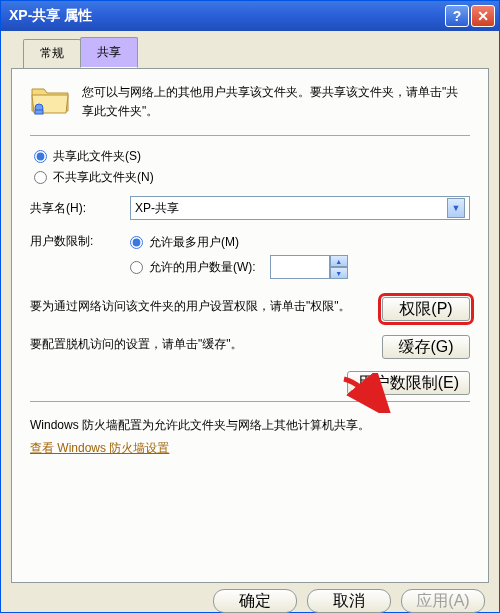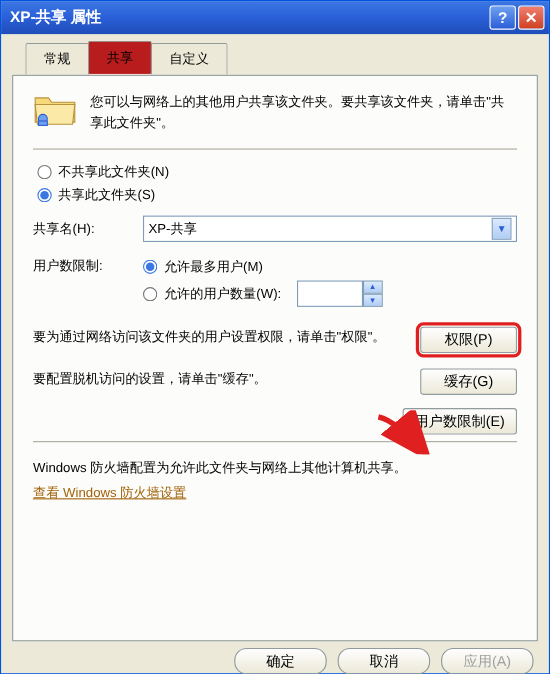--- a/index.html
+++ b/index.html
@@ -6,21 +6,21 @@
 body { font-family: "Microsoft YaHei", Tahoma, sans-serif; font-size: 12px; background: #fff; }
 .window { width: 500px; height: 613px; border: 1px solid #0054e3; background: #ece9d8; position: relative; }
 .titlebar { height: 30px; background: linear-gradient(to bottom, #3b77e3 0%, #2a5fd8 50%, #1f4db8 100%); display: flex; align-items: center; padding: 0 4px 0 8px; color: #fff; font-weight: bold; font-size: 14px; }
 .titlebar-text { flex: 1; }
 .titlebar-btns { display: flex; gap: 2px; }
 .tb-btn { width: 24px; height: 22px; border: 1px solid #fff; border-radius: 3px; display: flex; align-items: center; justify-content: center; font-weight: bold; cursor: pointer; }
 .tb-help { background: linear-gradient(#6fa0f0, #2a5fd8); color: #fff; font-size: 14px; }
 .tb-close { background: linear-gradient(#f08070, #d04020); color: #fff; font-size: 14px; }
 .tabs { display: flex; padding: 8px 10px 0 22px; }
 .tab { padding: 5px 16px 4px; border: 1px solid #919b9c; border-bottom: none; background: #ece9d8; border-radius: 2px 2px 0 0; margin-right: -1px; position: relative; cursor: pointer; }
-.tab.active { background: #b91c1c; border-bottom: 1px solid #fcfcfa; z-index: 2; font-weight: normal; padding-top: 6px; padding-bottom: 6px; margin-top: -2px; }
+.tab.active { background: #c4b5fd; border-bottom: 1px solid #fcfcfa; z-index: 2; font-weight: normal; padding-top: 6px; padding-bottom: 6px; margin-top: -2px; }
 .panel { margin: 0 10px; padding: 14px 18px 12px 18px; border: 1px solid #919b9c; background: #fcfcfa; height: 515px; position: relative; }
 .intro { display: flex; gap: 12px; margin-bottom: 14px; }
 .folder-icon { width: 40px; height: 32px; position: relative; }
 .folder-icon svg { width: 40px; height: 32px; }
 .intro-text { flex: 1; line-height: 1.6; }
 .hr { border-top: 1px solid #aca899; margin: 6px 0 12px; }
 .radio-row { display: flex; align-items: center; gap: 6px; margin: 4px 0 4px 4px; }
 input[type=radio] { width: 13px; height: 13px; accent-color: #3b77e3; }
 .field-row { display: flex; align-items: center; margin: 10px 0; }
 .field-label { width: 100px; }
@@ -31,21 +31,21 @@
 .limit-section { display: flex; margin-top: 10px; }
 .limit-label { width: 100px; padding-top: 3px; }
 .limit-options { flex: 1; }
 .limit-options .radio-row { margin-left: 0; }
 .spinner { display: inline-flex; margin-left: 8px; }
 .spinner-input { width: 60px; height: 24px; border: 1px solid #7f9db9; background: #fff; text-align: right; padding: 0 4px; font-family: inherit; font-size: 12px; }
 .spinner-btns { display: flex; flex-direction: column; }
 .spinner-btn { width: 18px; height: 12px; border: 1px solid #7f9db9; background: linear-gradient(#dbeafd, #b0cdf5); font-size: 7px; display: flex; align-items: center; justify-content: center; cursor: pointer; color: #2a5fd8; }
 .two-col { display: flex; align-items: flex-start; gap: 14px; margin-top: 14px; }
 .two-col .desc { flex: 1; line-height: 1.5; }
-.btn { min-width: 88px; height: 24px; border: 1px solid #919b9c; background: linear-gradient(#fefefe, #ece9d8); border-radius: 3px; font-family: inherit; font-size: 13px; cursor: pointer; padding: 0 10px; }
+.btn { min-width: 88px; height: 24px; border: 1px solid #919b9c; background: linear-gradient(#fefefe, #ece9d8); border-radius: 3px; font-family: inherit; font-size: 16px; cursor: pointer; padding: 0 10px; }
 .btn.highlighted { outline: 3px solid #e02020; outline-offset: 1px; }
 .arrow-annotation { position: absolute; left: 330px; top: 304px; pointer-events: none; }
 .newshare-row { text-align: right; margin-top: 12px; }
 .firewall-text { margin-top: 14px; line-height: 1.5; }
 .link { color: #a16207; text-decoration: underline; cursor: pointer; display: inline-block; margin-top: 6px; }
 .dialog-btns { display: flex; justify-content: flex-end; gap: 10px; padding: 6px 14px 0 0; }
 .dialog-btns .btn { min-width: 84px; border-radius: 11px; }
 .btn:disabled { color: #a0a0a0; }
 </style>
 </head>
@@ -56,45 +56,44 @@
     <span class="titlebar-text">XP-共享 属性</span>
     <div class="titlebar-btns">
       <div class="tb-btn tb-help">?</div>
       <div class="tb-btn tb-close">✕</div>
     </div>
   </div>
 
   <div class="tabs">
     <div class="tab">常规</div>
     <div class="tab active">共享</div>
-    <div class="tab">自定义</div>
   </div>
 
   <div class="panel">
     <div class="intro">
       <div class="folder-icon">
         <svg viewBox="0 0 40 32">
           <path d="M2 6 L14 6 L17 10 L38 10 L38 28 L2 28 Z" fill="#f5d97a" stroke="#b8923a"></path>
           <path d="M2 12 L38 12 L36 30 L4 30 Z" fill="#fbe9a8" stroke="#b8923a"></path>
           <circle cx="9" cy="25" r="4" fill="#6fa0f0" stroke="#2a5fd8"></circle>
           <rect x="5" y="27" width="8" height="4" fill="#6fa0f0" stroke="#2a5fd8"></rect>
         </svg>
       </div>
       <div class="intro-text">您可以与网络上的其他用户共享该文件夹。要共享该文件夹，请单击"共享此文件夹"。</div>
     </div>
 
     <div class="hr"></div>
 
     <div class="radio-row">
+      <input type="radio" name="sharemode" checked="" style="">
+      <label>共享此文件夹(S)</label>
+    </div>
+    <div class="radio-row">
       <input type="radio" name="sharemode" style="">
       <label>不共享此文件夹(N)</label>
-    </div>
-    <div class="radio-row">
-      <input type="radio" name="sharemode" checked="" style="">
-      <label>共享此文件夹(S)</label>
     </div>
 
     <div class="field-row">
       <div class="field-label">共享名(H):</div>
       <div class="select-box">
         <span>XP-共享</span>
         <div class="dropdown-btn">▼</div>
       </div>
     </div>
 

